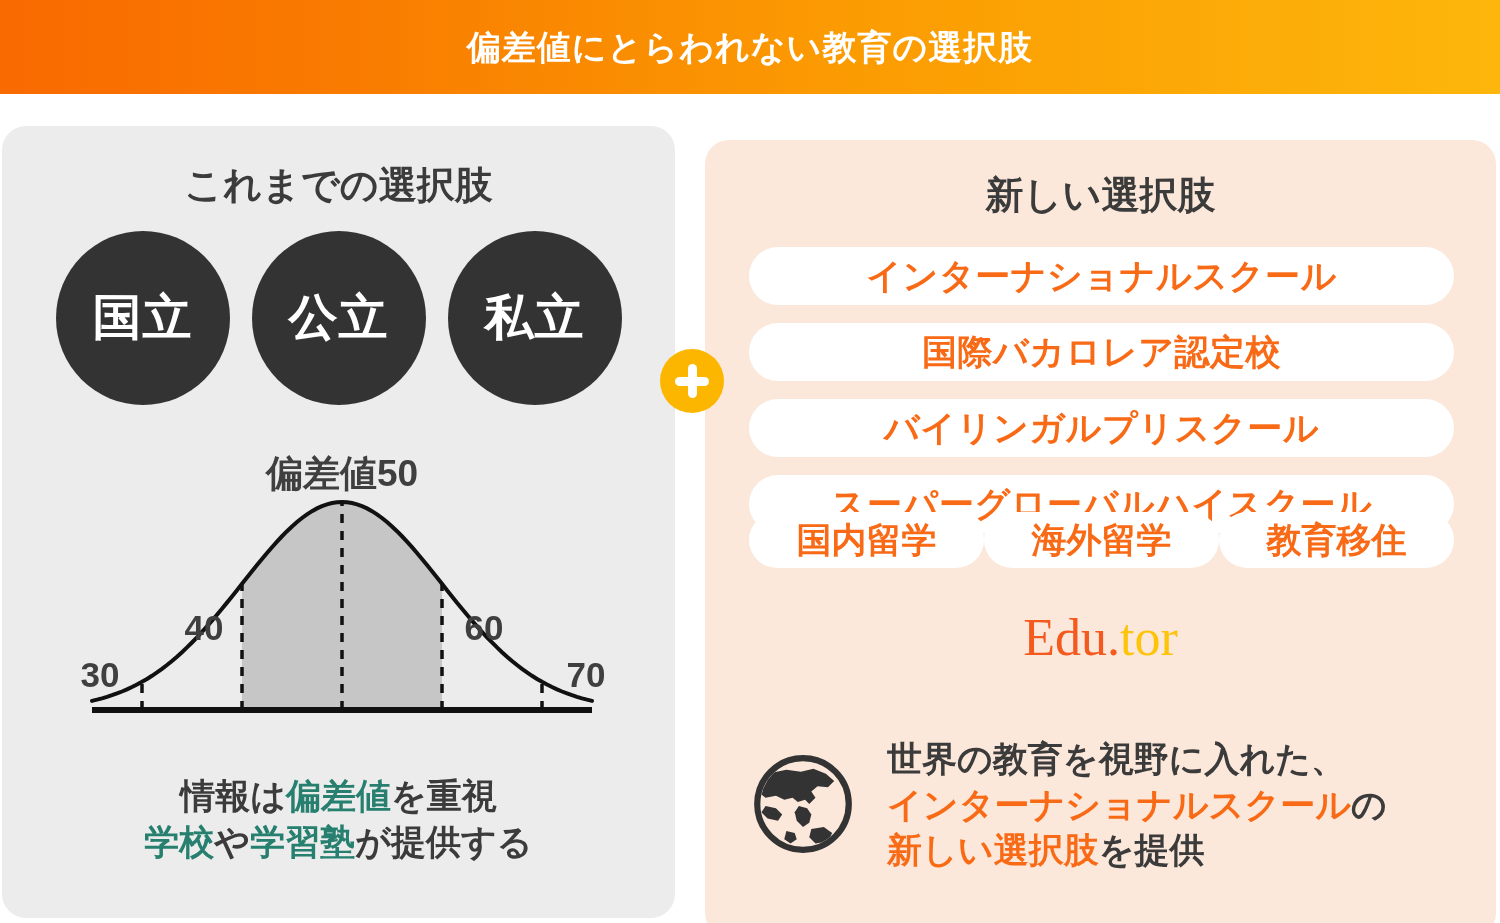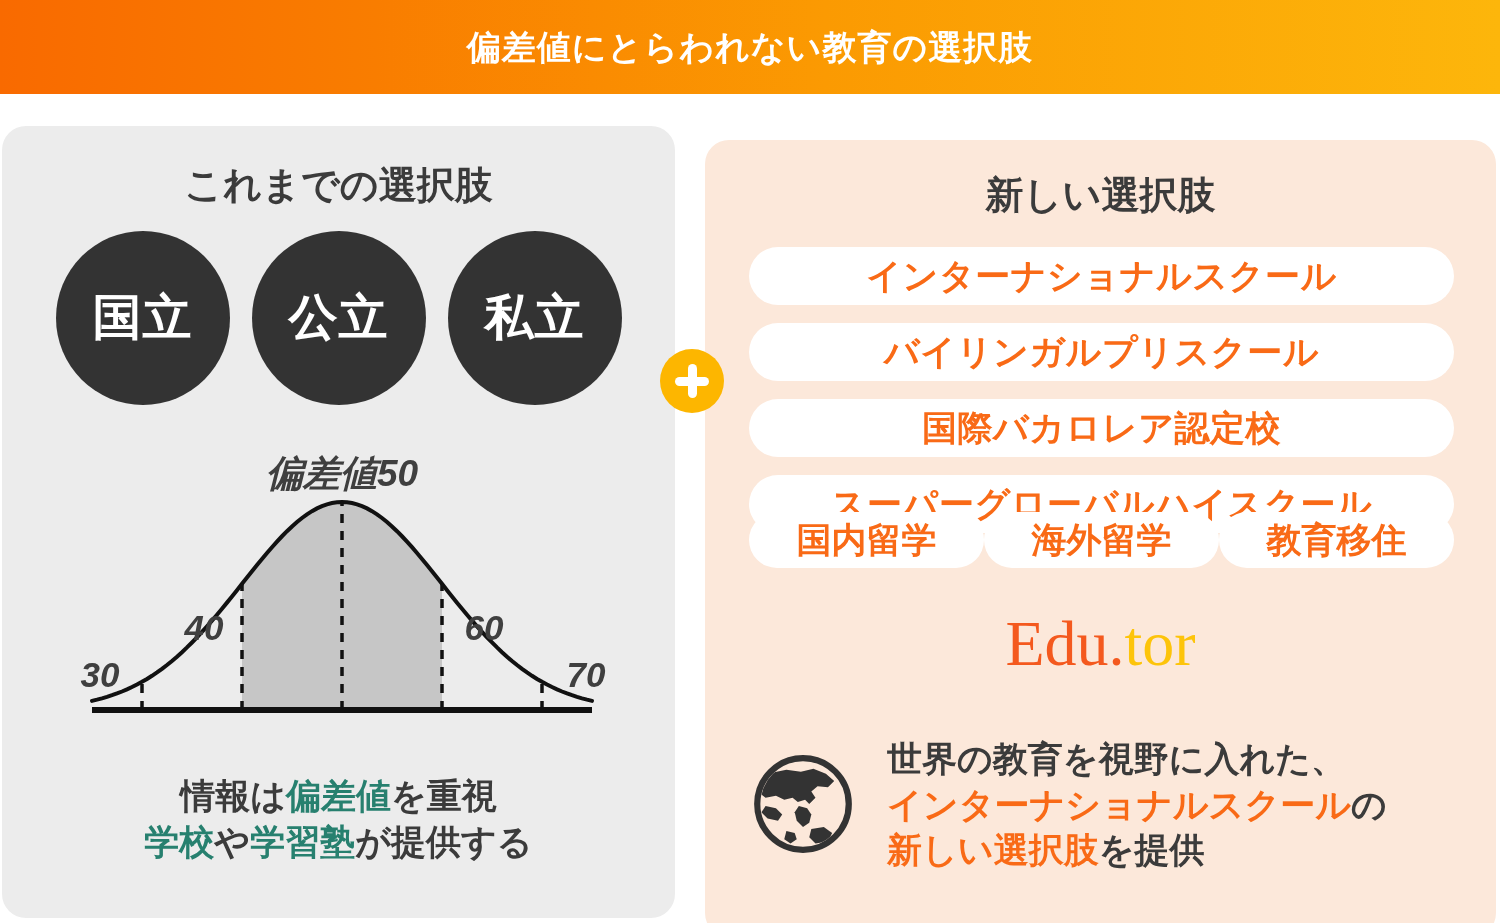--- a/index.html
+++ b/index.html
@@ -58,21 +58,21 @@
     position:absolute;left:660px;top:349px;width:64px;height:64px;
     border-radius:50%;background:#fdb600;
     display:flex;align-items:center;justify-content:center;
     z-index:5;
   }
   .plus-badge .bar-h{position:absolute;width:34px;height:9px;background:#ffffff;border-radius:5px;}
   .plus-badge .bar-v{position:absolute;width:9px;height:34px;background:#ffffff;border-radius:5px;}
 
   
   .curve-wrap{
-    position:absolute;left:50px;top:318px;width:580px;height:300px;font-style:italic;
+    position:absolute;left:50px;top:318px;width:580px;height:300px;
   }
   .curve-wrap svg{display:block;}
   .curve-label{
     fill:#3f3f3f;font-family:"Liberation Sans","DejaVu Sans",sans-serif;
     font-weight:bold;
   }
 
   
   .left-caption{
     position:absolute;left:0;top:647px;width:100%;text-align:center;
@@ -97,21 +97,21 @@
   .pill-sm{
     flex:1;height:56px;border-radius:28px;background:#ffffff;
     display:flex;align-items:center;justify-content:center;
     color:#f96a16;font-size:35px;font-weight:bold;
   }
 
   
   .logo{
     position:absolute;left:0;top:472px;width:100%;text-align:center;
     font-family:"Liberation Serif","DejaVu Serif",serif;
-    font-size:64px;line-height:1;
+    font-size:52px;line-height:1;
   }
   .logo .edu{color:#f4591e;}
   .logo .tor{color:#fdc40a;}
 
   
   .bottom-block{
     position:absolute;left:46px;top:596px;width:720px;
     display:flex;align-items:center;gap:32px;
   }
   .globe-icon{flex:0 0 auto;width:104px;height:104px;}
@@ -181,24 +181,24 @@
 
 <div class="panel panel-right">
 
   <div class="panel-title">新しい選択肢</div>
 
   <div class="pill-list">
     <div class="pill">
       <span>インターナショナルスクール</span>
     </div>
     <div class="pill">
+      <span>国際バカロレア認定校</span>
+    </div>
+    <div class="pill">
       <span>バイリンガルプリスクール</span>
-    </div>
-    <div class="pill">
-      <span>国際バカロレア認定校</span>
     </div>
     <div class="pill">
       <span>スーパーグローバルハイスクール</span>
     </div>
   </div>
 
   <div class="pill-row">
     <div class="pill-sm">
       <span>国内留学</span>
     </div>

